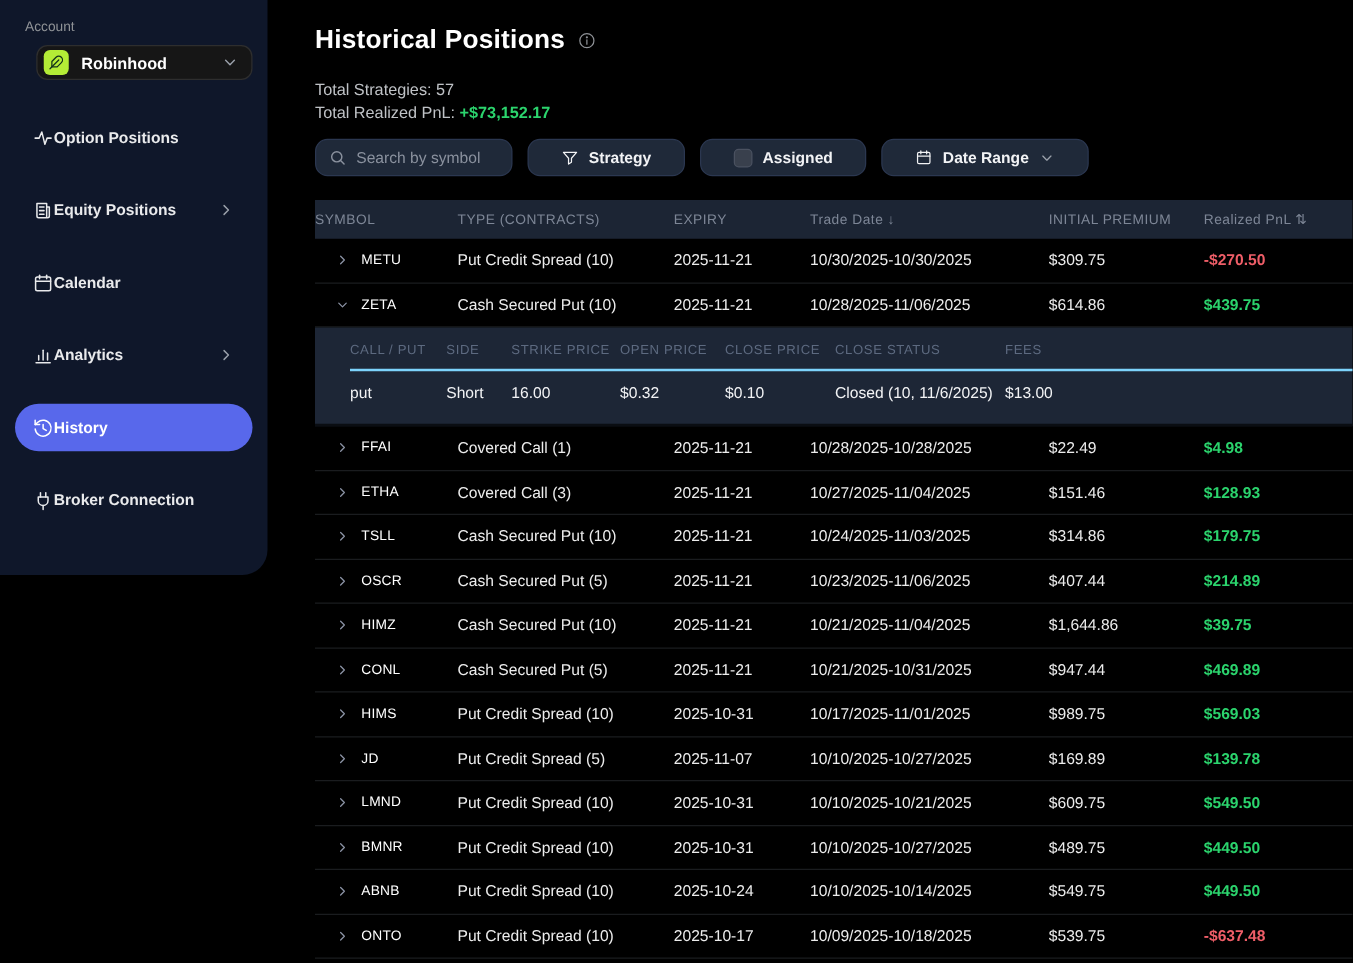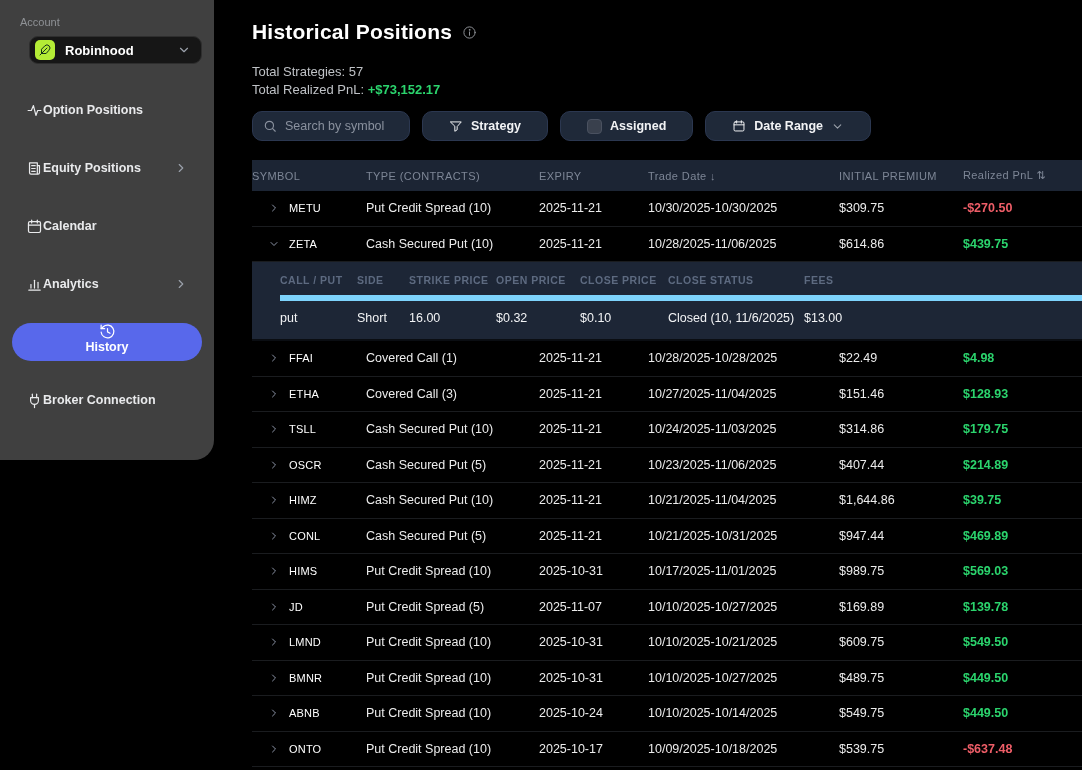--- a/index.html
+++ b/index.html
@@ -1,34 +1,34 @@
 <!DOCTYPE html>
 <html><head>
 <meta charset="utf-8">
 <style>
   * { margin:0; padding:0; box-sizing:border-box; }
   html,body { width:1082px; height:770px; background:#000; overflow:hidden;
     font-family:"Liberation Sans","DejaVu Sans",sans-serif; }
 
   
   .sidebar { position:absolute; left:0; top:0; width:214px; height:460px;
-    background:#404040; border-radius:0 0 20px 0; padding:0 12px; }
+    background:#0f172a; border-radius:0 0 20px 0; padding:0 12px; }
   .account-label { font-size:11px; color:#8f9296; padding:16px 8px 8px 8px; }
   .account-select { display:flex; align-items:center; gap:10px; height:28px;
     background:#161616; border:1px solid #2e2e2e; border-radius:9px;
     padding:0 10px 0 5px; cursor:pointer;margin-left:17px; }
   .rh-badge { width:20px; height:20px; border-radius:5px; display:flex;
     align-items:center; justify-content:center; flex:0 0 20px; }
   .account-name { flex:1; color:#fff; font-size:13px; font-weight:700; }
   .nav { margin-top:27px; }
   .nav-item { display:flex; align-items:center; gap:0; height:38px;
     border-radius:19px; padding:0 14px; margin-bottom:20px; color:#e9eaec;
     font-size:12.5px; font-weight:600; cursor:pointer; }
   .nav-item .nav-label { flex:1; }
-  .nav-item.active { background:#5868eb; color:#fff;flex-direction:column; }
+  .nav-item.active { background:#5868eb; color:#fff; }
   .nav-ico { display:flex; align-items:center; }
   .nav-chev { display:flex; align-items:center; color:#9aa0aa; }
 
   
   .main { position:absolute; left:252px; top:0; right:0; bottom:0; }
   .title-row { display:flex; align-items:center; gap:10px; margin-top:20px; }
   .page-title { color:#fff; font-size:21px; font-weight:700; letter-spacing:.2px; }
   .info-ico { display:flex; color:#8d9095; }
   .totals { margin-top:19px; }
   .totals-line { font-size:13px; color:#bfc2c6; line-height:18px; }
@@ -59,21 +59,21 @@
   .row-chev { display:flex; color:#8b93a5; }
   .sym { color:#fff; font-size:11px; font-weight:400; letter-spacing:.2px; }
   .pnl.pos { color:#2bd46d; font-weight:600; }
   .pnl.neg { color:#ef5e68; font-weight:600; }
 
   
   .detail-panel { background:#1d2636; padding:12px 0 0 28px; height:79px;
     border-bottom:2px solid #0a0d12; }
   .detail-head, .detail-vals { display:grid;
     grid-template-columns:77px 52px 87px 84px 88px 136px 1fr; align-items:center; }
-  .detail-head { padding-bottom:9px; border-bottom:6px solid #7dd3fc; margin-right:0;font-weight:bold; }
+  .detail-head { padding-bottom:9px; border-bottom:2px solid #7dd3fc; margin-right:0; }
   .dth { font-size:10.5px; color:#5d6a80; letter-spacing:.5px; white-space:nowrap; }
   .detail-vals { padding-top:10px; }
   .dtv { font-size:12.5px; color:#f2f3f5; white-space:nowrap; }
 </style>
 </head>
 <body>
 
 <aside class="sidebar">
   <div class="account-label">Account</div>
   <div class="account-select">

